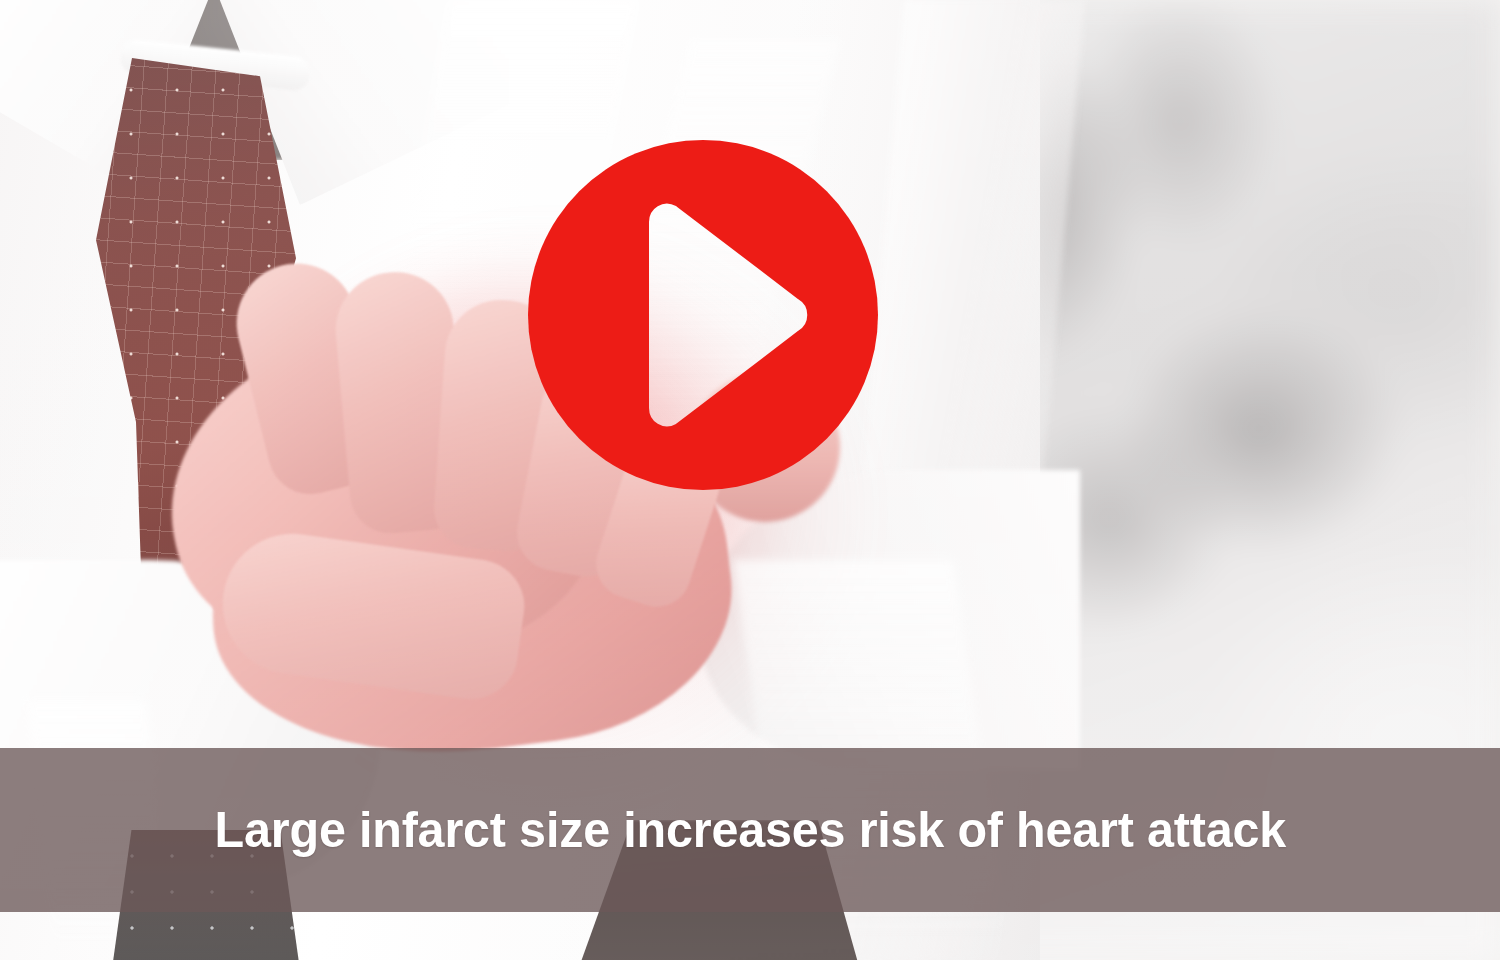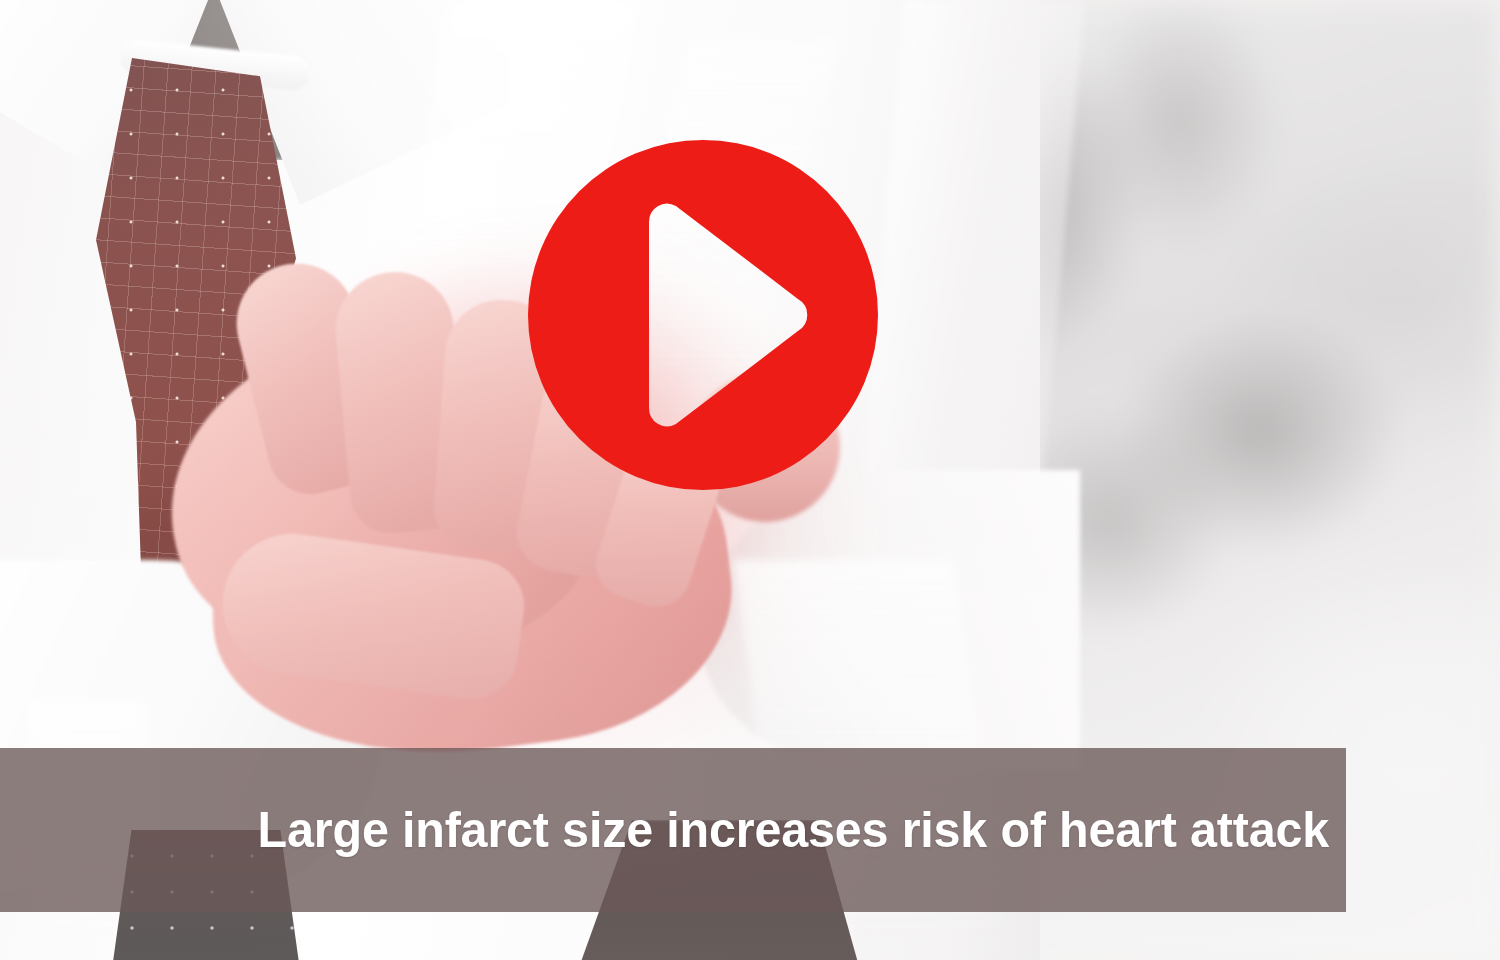--- a/index.html
+++ b/index.html
@@ -251,26 +251,26 @@
     height: 350px;
     cursor: pointer;
   }
   .play-button svg { display: block; width: 100%; height: 100%; }
 
   
   .caption-bar {
     position: absolute;
     left: 0;
     top: 748px;
-    width: 1346px;
+    width: 1500px;
     height: 164px;
     background: rgba(108, 88, 88, 0.78);
     display: flex;
     align-items: center;
-    justify-content: flex-end;
+    justify-content: center;
   }
   .caption-text {
     color: #ffffff;
     font-family: "Liberation Sans", sans-serif;
     font-weight: bold;
     font-size: 50px;
     line-height: 1;
     letter-spacing: -0.2px;
     white-space: nowrap;
     transform: scaleX(.97);

